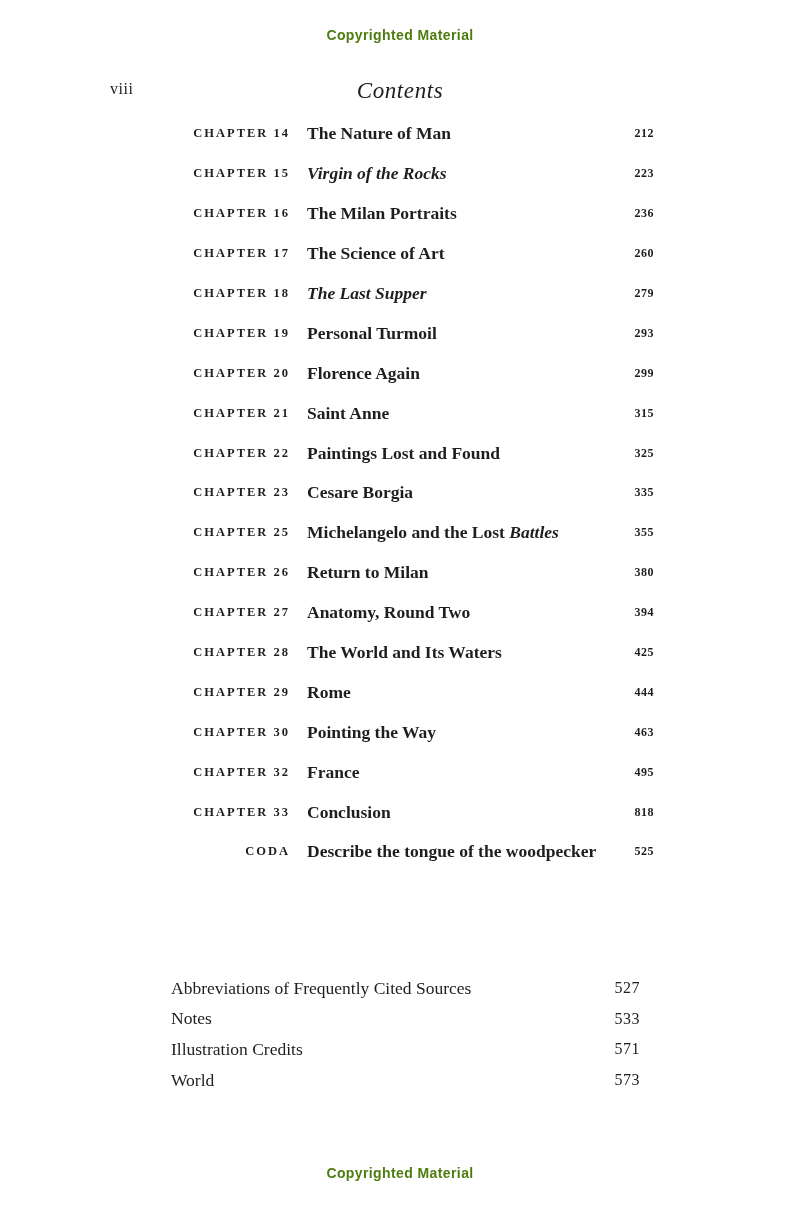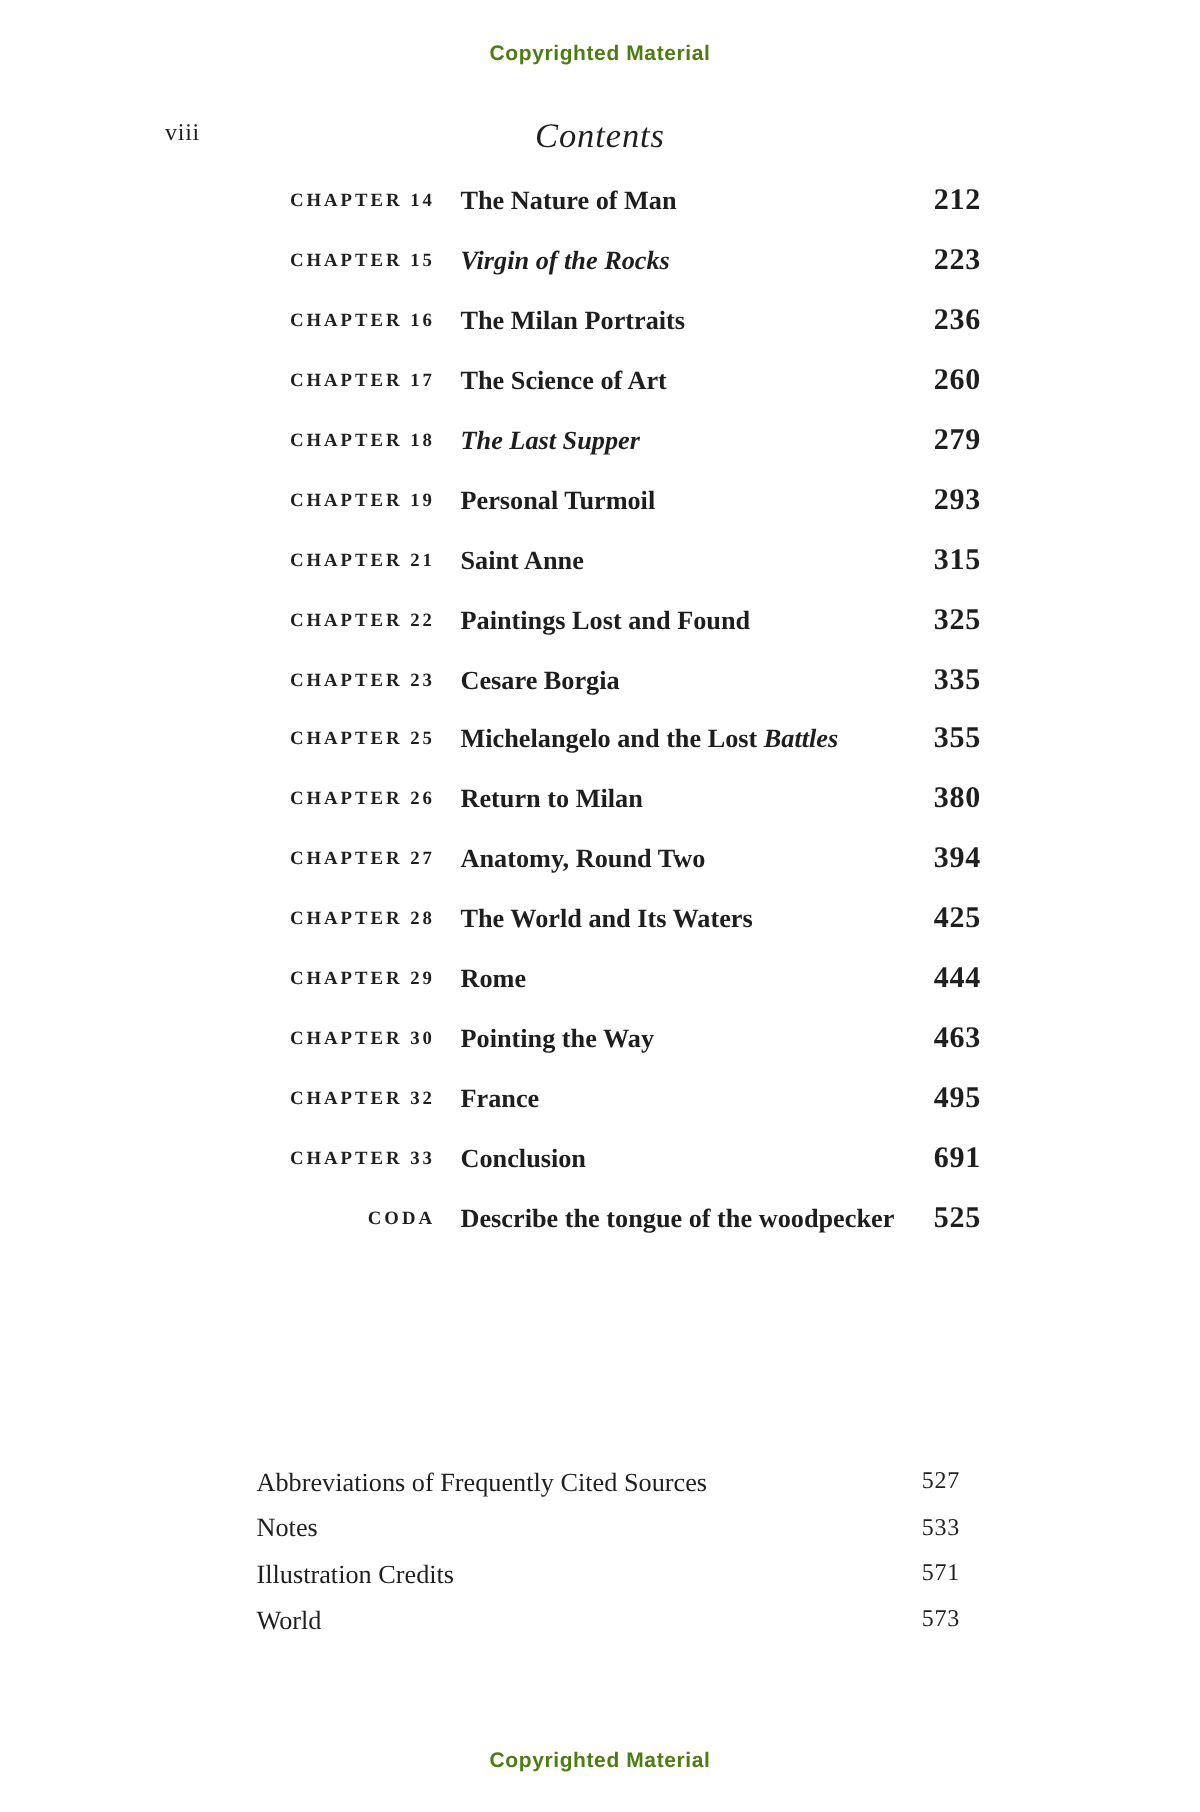--- a/index.html
+++ b/index.html
@@ -70,21 +70,21 @@
     flex: 1 1 auto;
     padding-left: 17px;
     font-size: 17.5px;
     white-space: nowrap;
     overflow: hidden;
   }
   .toc-title .it { font-style: italic; }
   .toc-page {
     flex: 0 0 auto;
     text-align: center;
-    font-size: 20px;
+    font-size: 12px;
     letter-spacing: 0.5px;
   }
   .backmatter {
     position: absolute;
     top: 973px;
     left: 171px;
     width: 469px;
   }
   .bm-row {
     display: flex;
@@ -135,20 +135,25 @@
         <span class="toc-label">CHAPTER 18</span>
         <span class="toc-title"><span class="it">The Last Supper</span></span>
         <span class="toc-page">279</span>
       </div>
       <div class="toc-row">
         <span class="toc-label">CHAPTER 19</span>
         <span class="toc-title"><span>Personal Turmoil</span></span>
         <span class="toc-page">293</span>
       </div>
       <div class="toc-row">
+        <span class="toc-label">CHAPTER 20</span>
+        <span class="toc-title"><span>Florence Again</span></span>
+        <span class="toc-page">299</span>
+      </div>
+      <div class="toc-row">
         <span class="toc-label">CHAPTER 21</span>
         <span class="toc-title"><span>Saint Anne</span></span>
         <span class="toc-page">315</span>
       </div>
       <div class="toc-row">
         <span class="toc-label">CHAPTER 22</span>
         <span class="toc-title"><span>Paintings Lost and Found</span></span>
         <span class="toc-page">325</span>
       </div>
       <div class="toc-row">
@@ -187,21 +192,21 @@
         <span class="toc-page">463</span>
       </div>
       <div class="toc-row">
         <span class="toc-label">CHAPTER 32</span>
         <span class="toc-title"><span>France</span></span>
         <span class="toc-page">495</span>
       </div>
       <div class="toc-row">
         <span class="toc-label">CHAPTER 33</span>
         <span class="toc-title"><span>Conclusion</span></span>
-        <span class="toc-page">691</span>
+        <span class="toc-page">818</span>
       </div>
       <div class="toc-row">
         <span class="toc-label">CODA</span>
         <span class="toc-title"><span>Describe the tongue of the woodpecker</span></span>
         <span class="toc-page">525</span>
       </div>
     </div>
 
   <div class="backmatter">
       <div class="bm-row">

